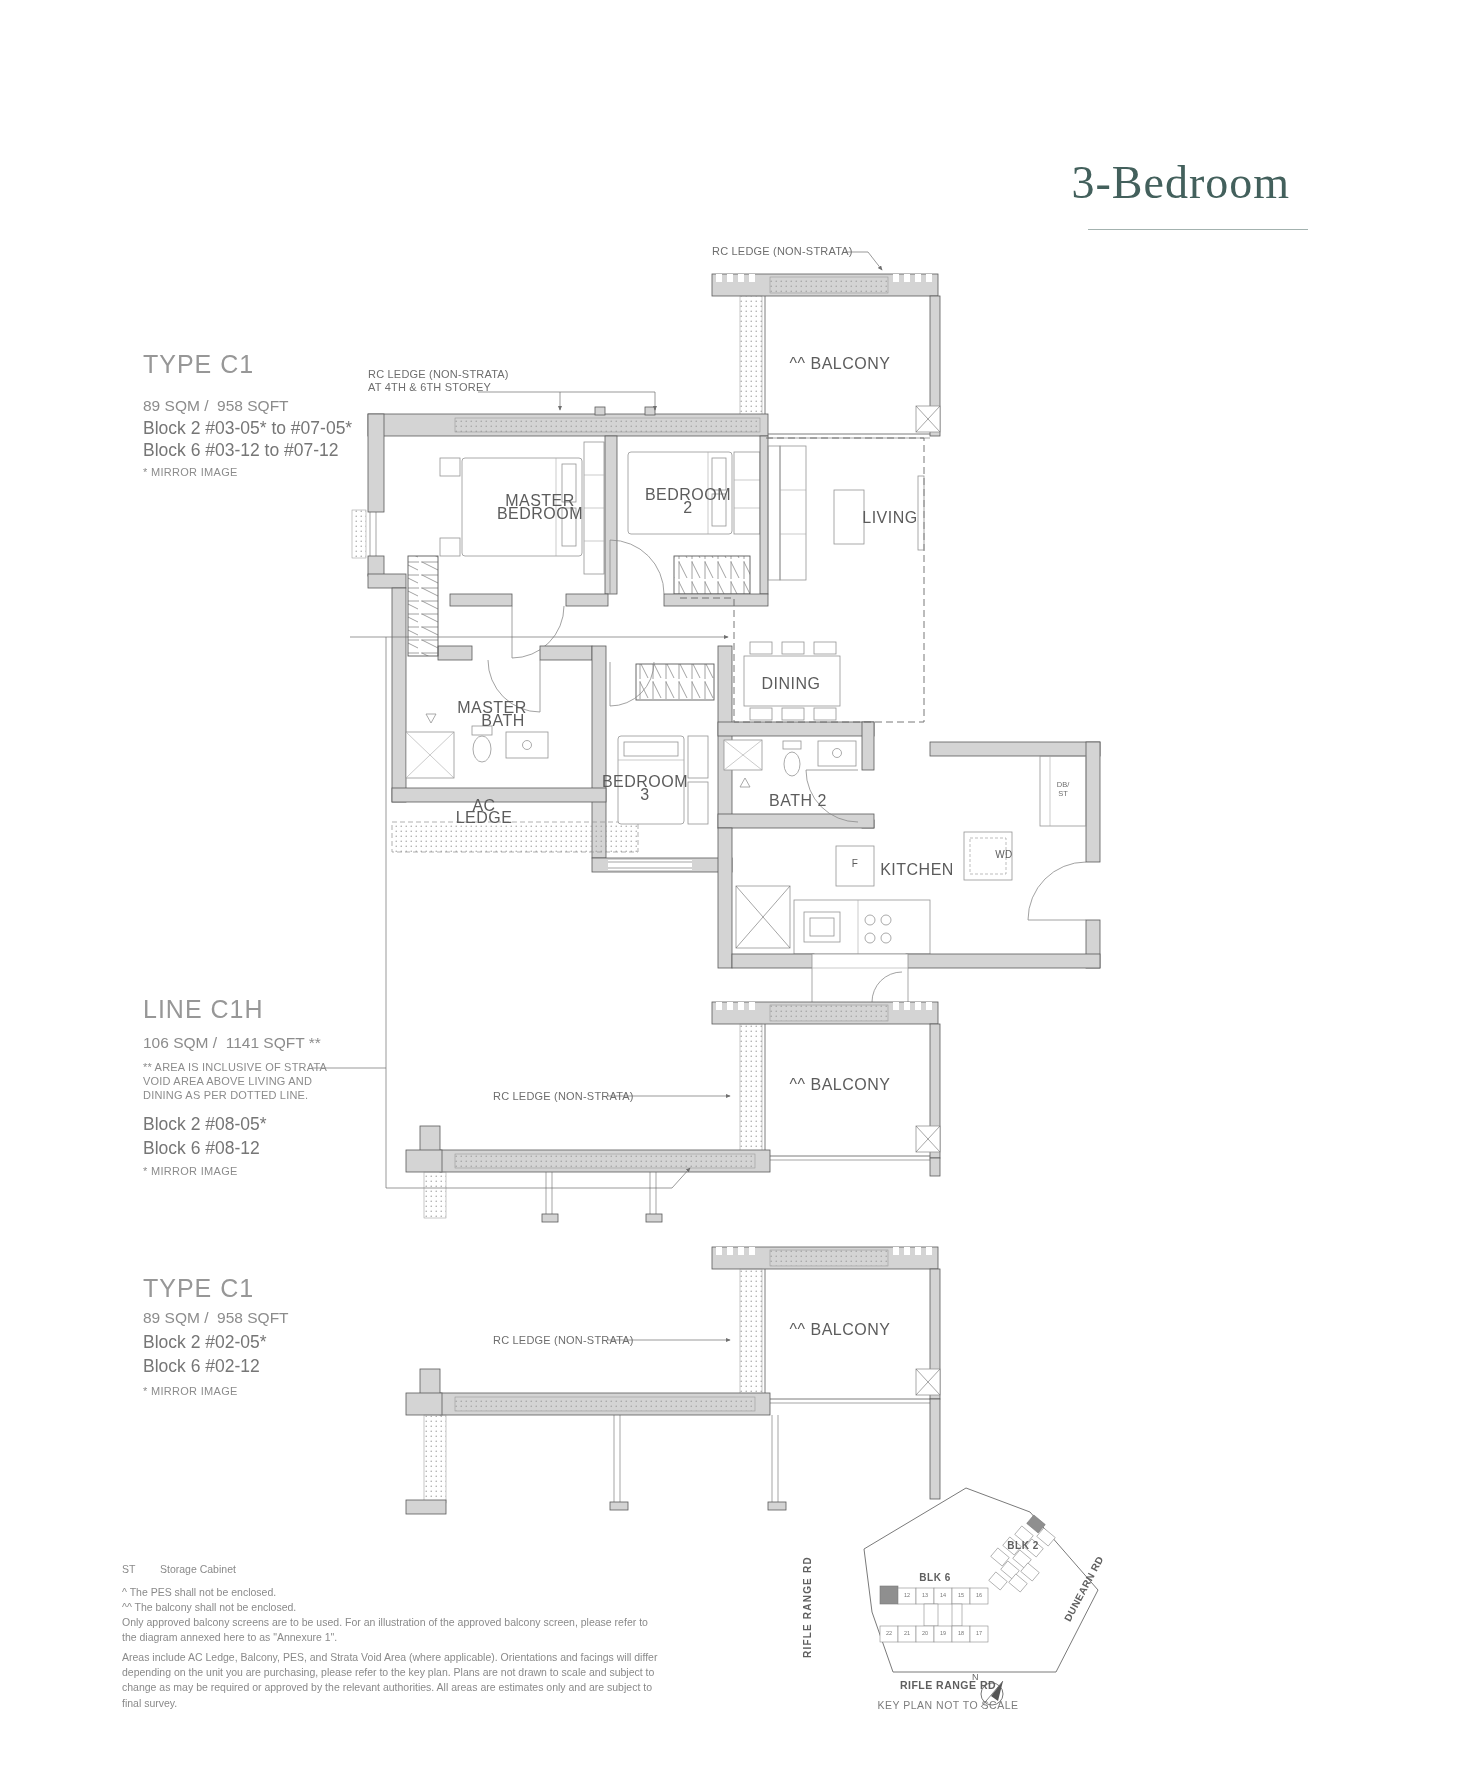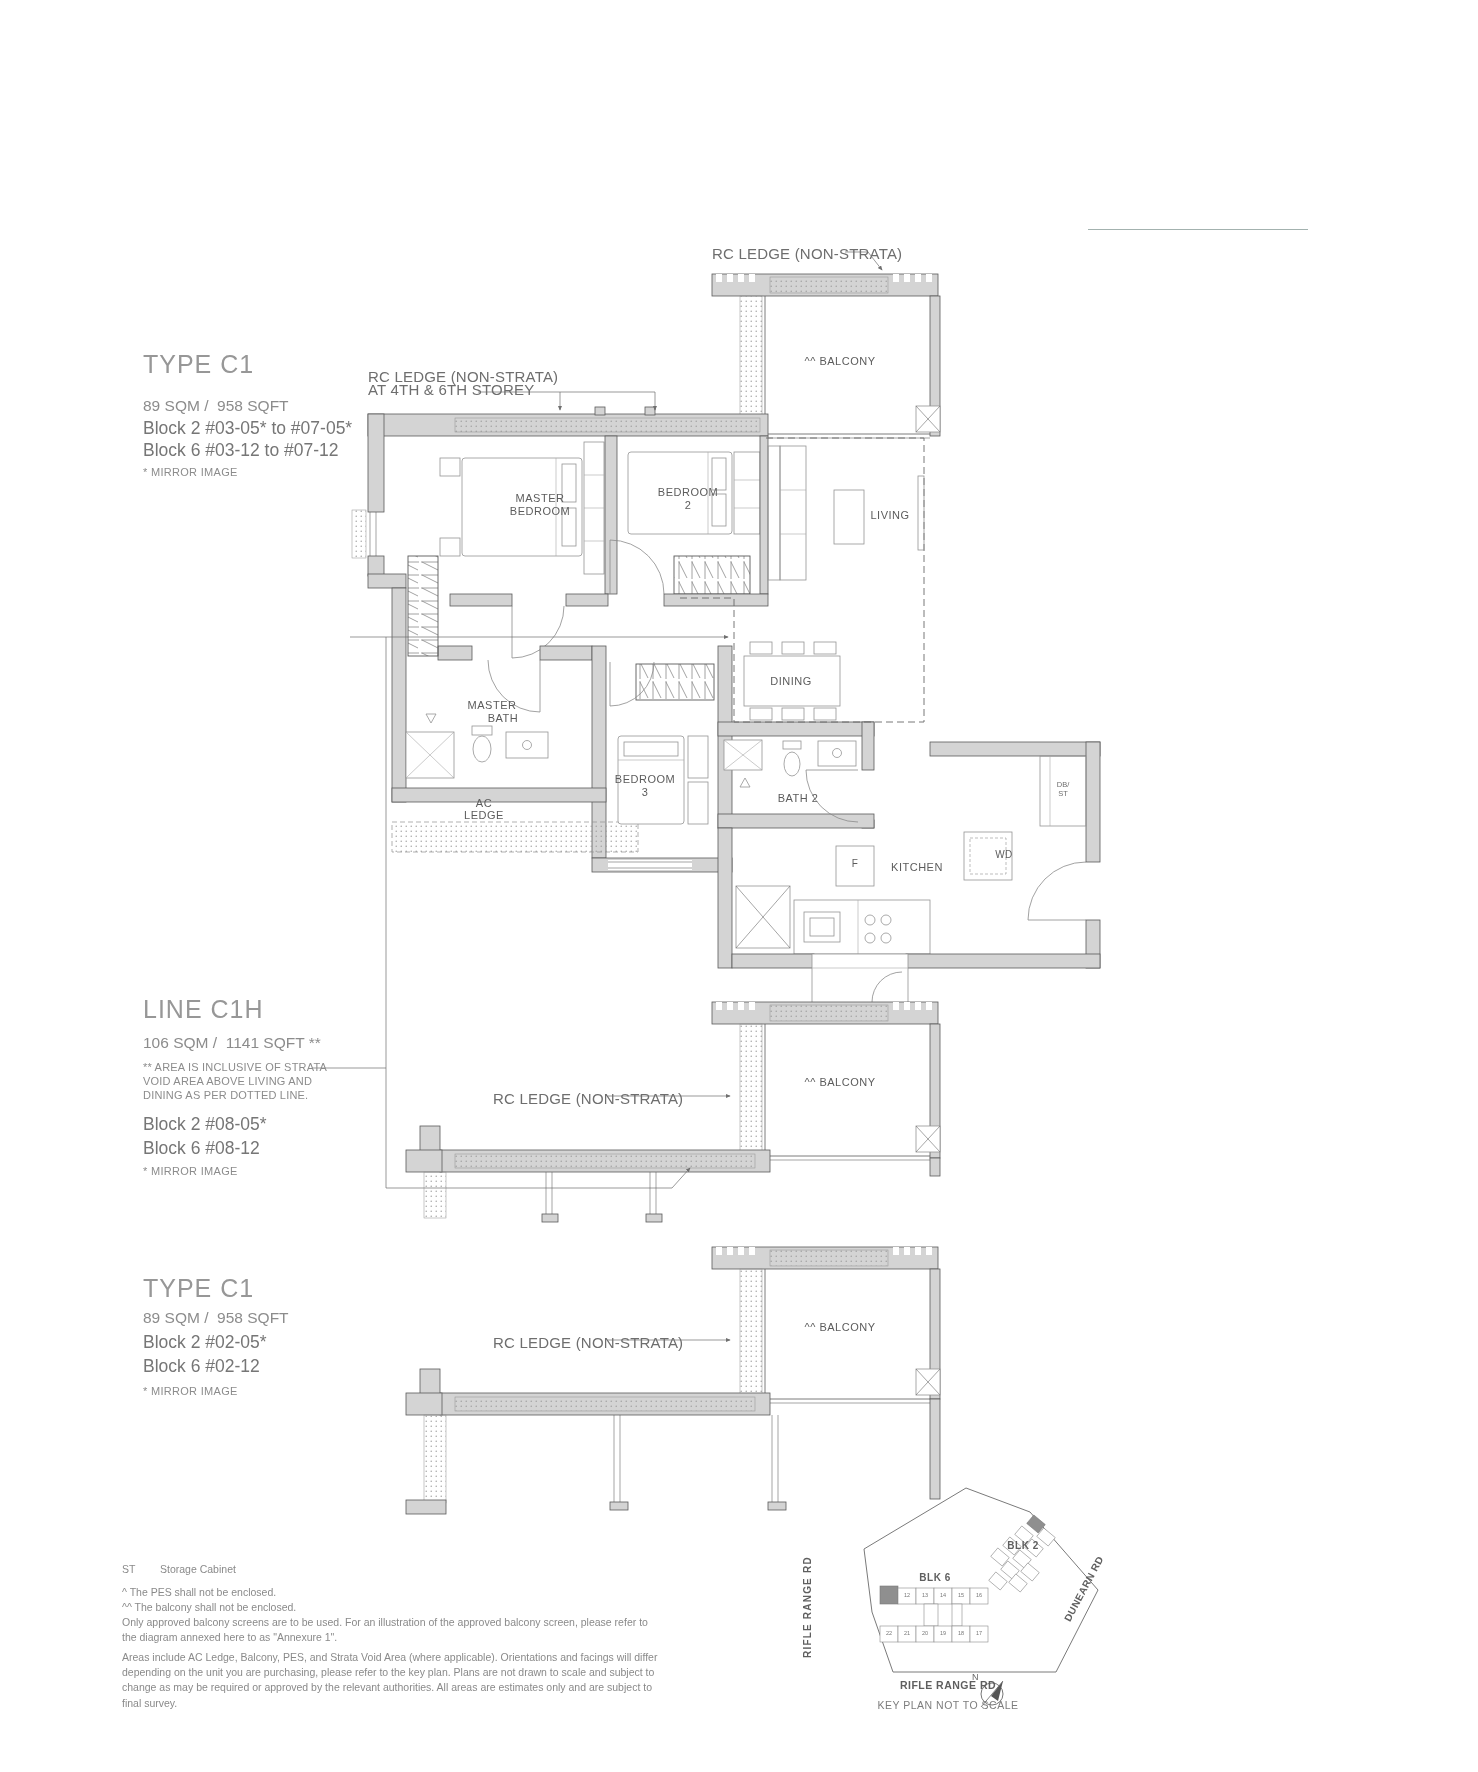--- a/index.html
+++ b/index.html
@@ -8,22 +8,22 @@
   #plansvg{position:absolute;left:0;top:0;width:1478px;height:1772px;}
   .lbl{position:absolute;white-space:nowrap;color:#5f5f5f;}
   .ctr{transform:translateX(-50%);text-align:center;}
   .page-title{font-family:"Liberation Serif",serif;font-size:46px;color:#43605c;letter-spacing:1px;}
   .title-line{position:absolute;height:1px;background:#a3b2af;}
   .typehead{font-size:25px;color:#979797;letter-spacing:1px;}
   .area{font-size:15.5px;color:#8c8c8c;white-space:pre;}
   .blockline{font-size:17.5px;color:#767676;}
   .mirror{font-size:11px;color:#8c8c8c;letter-spacing:.3px;}
   .stratanote{font-size:11px;color:#8c8c8c;letter-spacing:.2px;}
-  .room{font-size:11px;color:#5c5c5c;letter-spacing:.5px;}
-  .small{font-size:15px;color:#6e6e6e;letter-spacing:.2px;}
+  .room{font-size:16px;color:#5c5c5c;letter-spacing:.5px;}
+  .small{font-size:11px;color:#6e6e6e;letter-spacing:.2px;}
   .tinylbl{font-size:7.5px;color:#6e6e6e;}
   .notetxt{font-size:10.5px;color:#8a8a8a;line-height:1.45;white-space:normal;}
   .kp{font-size:10px;font-weight:bold;color:#5f5f5f;letter-spacing:.5px;}
   .kpcap{font-size:10.5px;color:#7d7d7d;letter-spacing:.5px;}
   .kpnum{position:absolute;font-size:5.5px;color:#777;width:14px;text-align:center;}
   .rot90{transform:rotate(-90deg);transform-origin:0 0;}
 </style>
 </head>
 <body>
 
@@ -337,20 +337,21 @@
         <rect class="kpu" x="970" y="1626" width="18" height="16"></rect>
 
     <g>
       <circle cx="992" cy="1694" r="11" fill="none" stroke="#666" stroke-width=".9"></circle>
       <line x1="1003" y1="1681" x2="981" y2="1707" stroke="#666" stroke-width=".8"></line>
       <path d="M1003,1681 L991,1696 L998,1701 Z" fill="#555"></path>
     </g>
   </g>
 </svg>
 
+<div class="lbl page-title" style="left:950px;top:156px;width:340px;text-align:right;">3-Bedroom</div>
 <div class="title-line" style="left:1088px;top:229px;width:220px;"></div>
 
 <div class="lbl typehead" style="left:143px;top:350px;">TYPE C1</div>
 <div class="lbl area" style="left:143px;top:397px;">89 SQM /  958 SQFT</div>
 <div class="lbl blockline" style="left:143px;top:418px;">Block 2 #03-05* to #07-05*</div>
 <div class="lbl blockline" style="left:143px;top:440px;">Block 6 #03-12 to #07-12</div>
 <div class="lbl mirror" style="left:143px;top:466px;">* MIRROR IMAGE</div>
 
 <div class="lbl typehead" style="left:143px;top:995px;">LINE C1H</div>
 <div class="lbl area" style="left:143px;top:1034px;">106 SQM /  1141 SQFT **</div>

